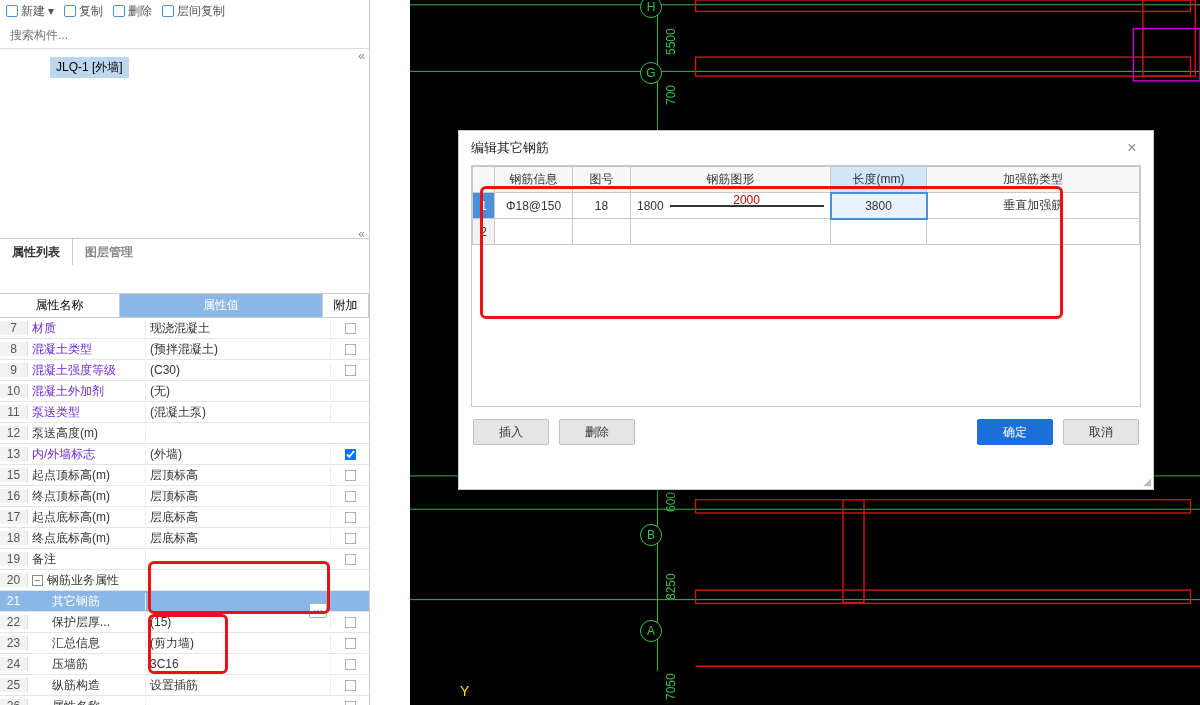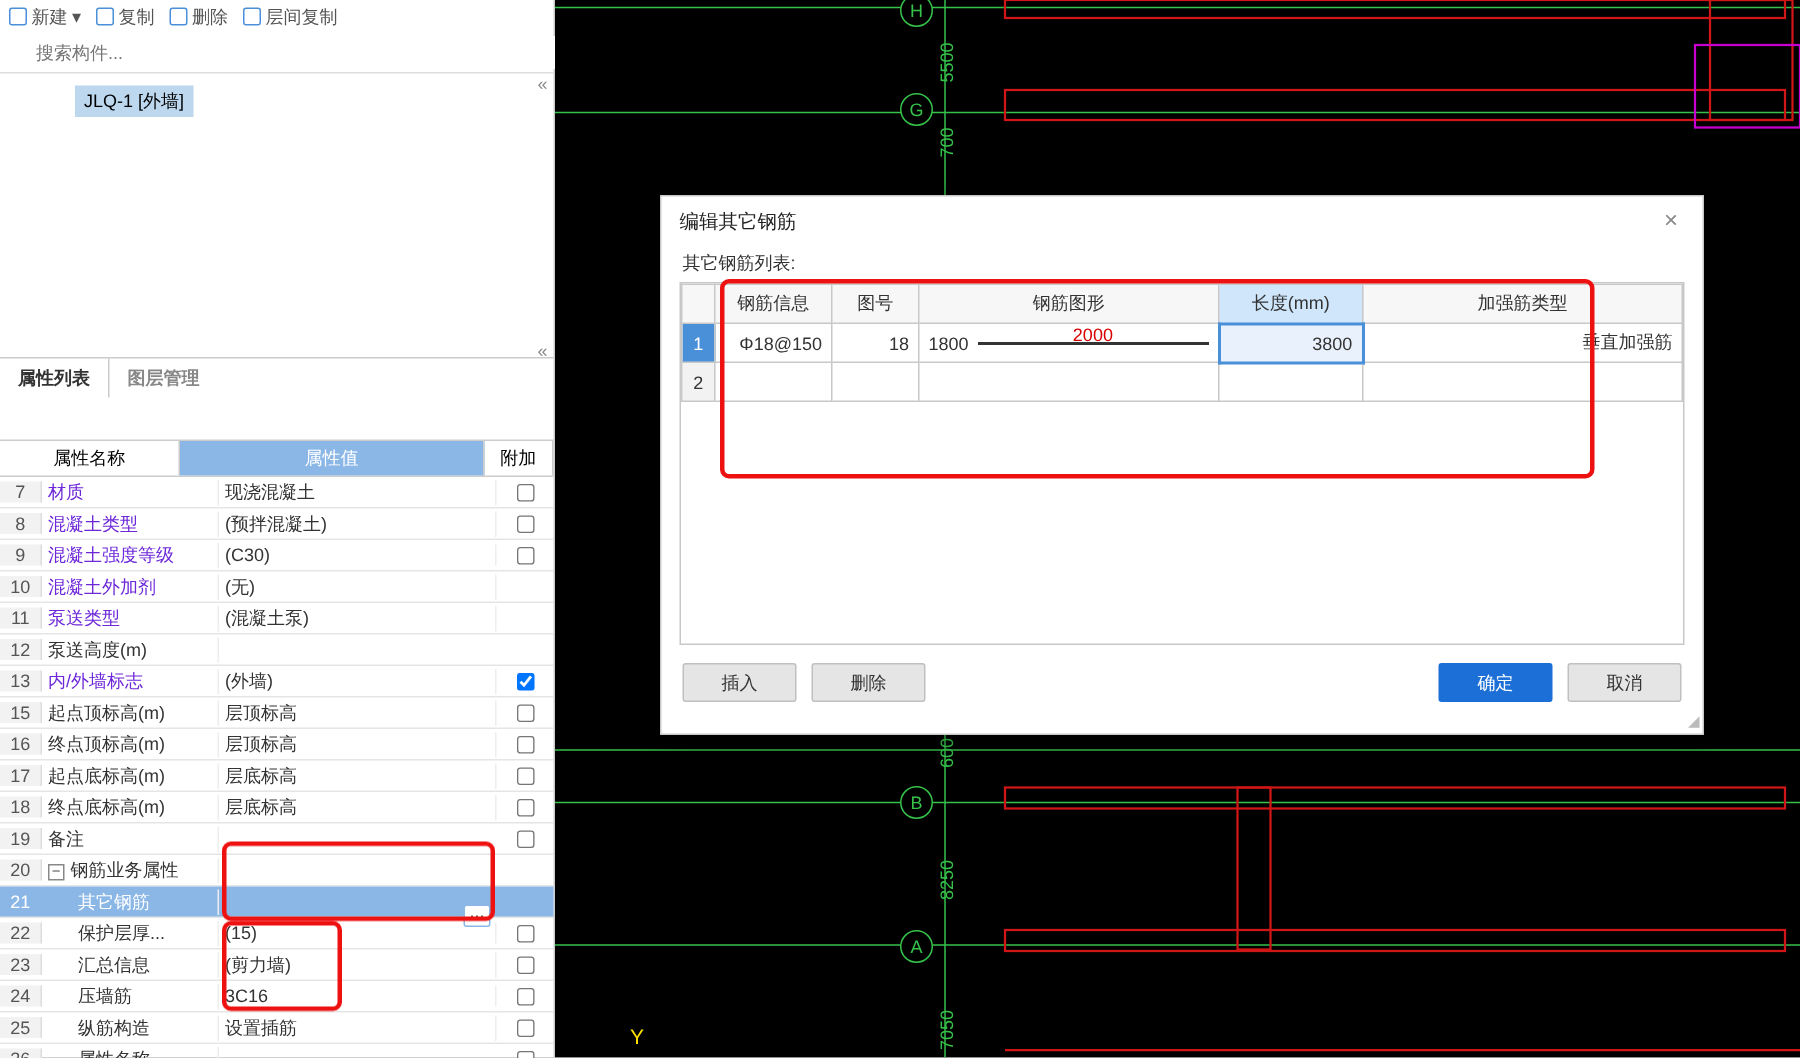--- a/index.html
+++ b/index.html
@@ -1,26 +1,26 @@
 <!DOCTYPE html>
 <html><head>
 <meta charset="utf-8">
 <style>
 * { box-sizing: border-box; margin: 0; padding: 0; font-family: "Microsoft YaHei", Arial, sans-serif; font-size: 12px; }
 html, body { width: 1200px; height: 705px; overflow: hidden; background: #fff; }
 
-.root { display: flex; width: 1200px; height: 705px; }
+.root { display: flex; width: 1200px; height: 705px; gap: 40px; }
 
 
 .left-panel { width: 370px; height: 705px; border-right: 1px solid #ccc; background: #fff; display: flex; flex-direction: column; }
 .toolbar { height: 22px; padding: 0 6px; display: flex; align-items: center; gap: 10px; color: #555; }
 .toolbar .tb-item { display: flex; align-items: center; gap: 3px; cursor: pointer; }
 .toolbar .tb-icon { width: 12px; height: 12px; border: 1px solid #4a90d9; border-radius: 2px; }
 .search-row { padding: 2px 6px; border-bottom: 1px solid #ddd; }
-.search-input { width: 100%; border: none; outline: none; color: #999; padding: 4px; margin-left: 14px; }
+.search-input { width: 100%; border: none; outline: none; color: #999; padding: 4px; }
 .tree-area { flex: 0 0 190px; padding: 8px 10px; border-bottom: 1px solid #ccc; position: relative; }
 .tree-expand { position:absolute; top:0; right:4px; color:#888; cursor:pointer; }
 .tree-node { margin-left: 18px; margin-bottom: 6px; color: #333; }
 .tree-caret { display:inline-block; width:0; height:0; border-top:4px solid transparent; border-bottom:4px solid transparent; border-left:5px solid #555; margin-right:4px; transform: rotate(90deg); }
 .tree-child { margin-left: 40px; background:#bcd7ee; padding:2px 6px; display:inline-block; }
 
 .prop-tab-wrap { border-bottom:1px solid #ccc; }
 .prop-tabs { display:flex; height:26px; }
 .prop-tab { padding:5px 12px; font-weight:bold; color:#333; cursor:pointer; }
 .prop-tab.active { border-right:1px solid #ccc; }
@@ -48,28 +48,28 @@
 .grp-toggle { display:inline-block; width:11px; height:11px; border:1px solid #888; margin-right:4px; text-align:center; line-height:9px; font-size:10px; color:#555; }
 
 
 .canvas { flex:1; background:#000; position:relative; overflow:hidden; }
 .canvas svg { position:absolute; inset:0; }
 .axis-bubble { position:absolute; width:22px; height:22px; border:1px solid #36c24a; border-radius:50%; color:#36c24a; display:flex; align-items:center; justify-content:center; background:#000; font-size:12px; }
 .axis-dim { position:absolute; color:#36c24a; font-size:12px; transform: rotate(-90deg); transform-origin:left top; }
 .y-label { position:absolute; bottom:6px; left:50px; color:#ffe100; font-size:14px; }
 
 
-.dialog { position:absolute; left:440px; top:130px; width:696px; height:360px; background:#fff; border:1px solid #c8c8c8; box-shadow:0 4px 18px rgba(0,0,0,0.35); display:flex; flex-direction:column; }
+.dialog { position:absolute; left:458px; top:130px; width:696px; height:360px; background:#fff; border:1px solid #c8c8c8; box-shadow:0 4px 18px rgba(0,0,0,0.35); display:flex; flex-direction:column; }
 .dlg-head { height:34px; display:flex; align-items:center; padding:0 12px; }
 .dlg-title { flex:1; color:#222; font-size:13px; }
 .dlg-close { width:18px; height:18px; color:#888; text-align:center; cursor:pointer; font-size:16px; }
 .dlg-sub { padding:2px 14px 4px; color:#333; }
 .dlg-table-wrap { margin:0 12px; border:1px solid #c8c8c8; height:242px; overflow:auto; }
 .dlg-table { width:100%; border-collapse:collapse; }
-.dlg-table th, .dlg-table td { border:1px solid #c8c8c8; height:26px; padding:0 6px; text-align:right; color:#333; }
+.dlg-table th, .dlg-table td { border:1px solid #c8c8c8; height:26px; padding:0 6px; text-align:center; color:#333; }
 .dlg-table th { background:#f7f7f7; font-weight:normal; text-align:center; }
 .dlg-table th.active { background:#cfe6fb; }
 .dlg-table td.rownum { width:20px; text-align:center; background:#f2f2f2; }
 .dlg-table td.rownum.active { background:#4a90d9; color:#fff; }
 .dlg-table td.len-cell { background:#e9f2fc; border:2px solid #4a90d9; }
 .shape-cell { display:flex; align-items:center; gap:6px; }
 .shape-bar { flex:1; height:0; border-top:2px solid #333; position:relative; }
 .shape-val2 { position:absolute; left:50%; top:-14px; transform:translateX(-50%); color:#d90000; }
 .dlg-foot { height:50px; display:flex; align-items:center; padding:0 14px; gap:10px; }
 .dlg-foot .spacer { flex:1; }
@@ -304,21 +304,20 @@
     <div class="y-label">Y</div>
 
   </div>
 </div>
 
 <div class="dialog">
   <div class="dlg-head">
     <div class="dlg-title">编辑其它钢筋</div>
     <div class="dlg-close">×</div>
   </div>
-  <div class="dlg-sub">其它钢筋列表:</div>
   <div class="dlg-table-wrap">
     <table class="dlg-table">
       <tbody>
           <tr>
         <th style="width:22px;"></th>
         <th style="width:78px;">钢筋信息</th>
         <th style="width:58px;">图号</th>
         <th style="width:200px;margin-left:29px;">钢筋图形</th>
         <th class="active" style="width:96px;">长度(mm)</th>
         <th>加强筋类型</th>

